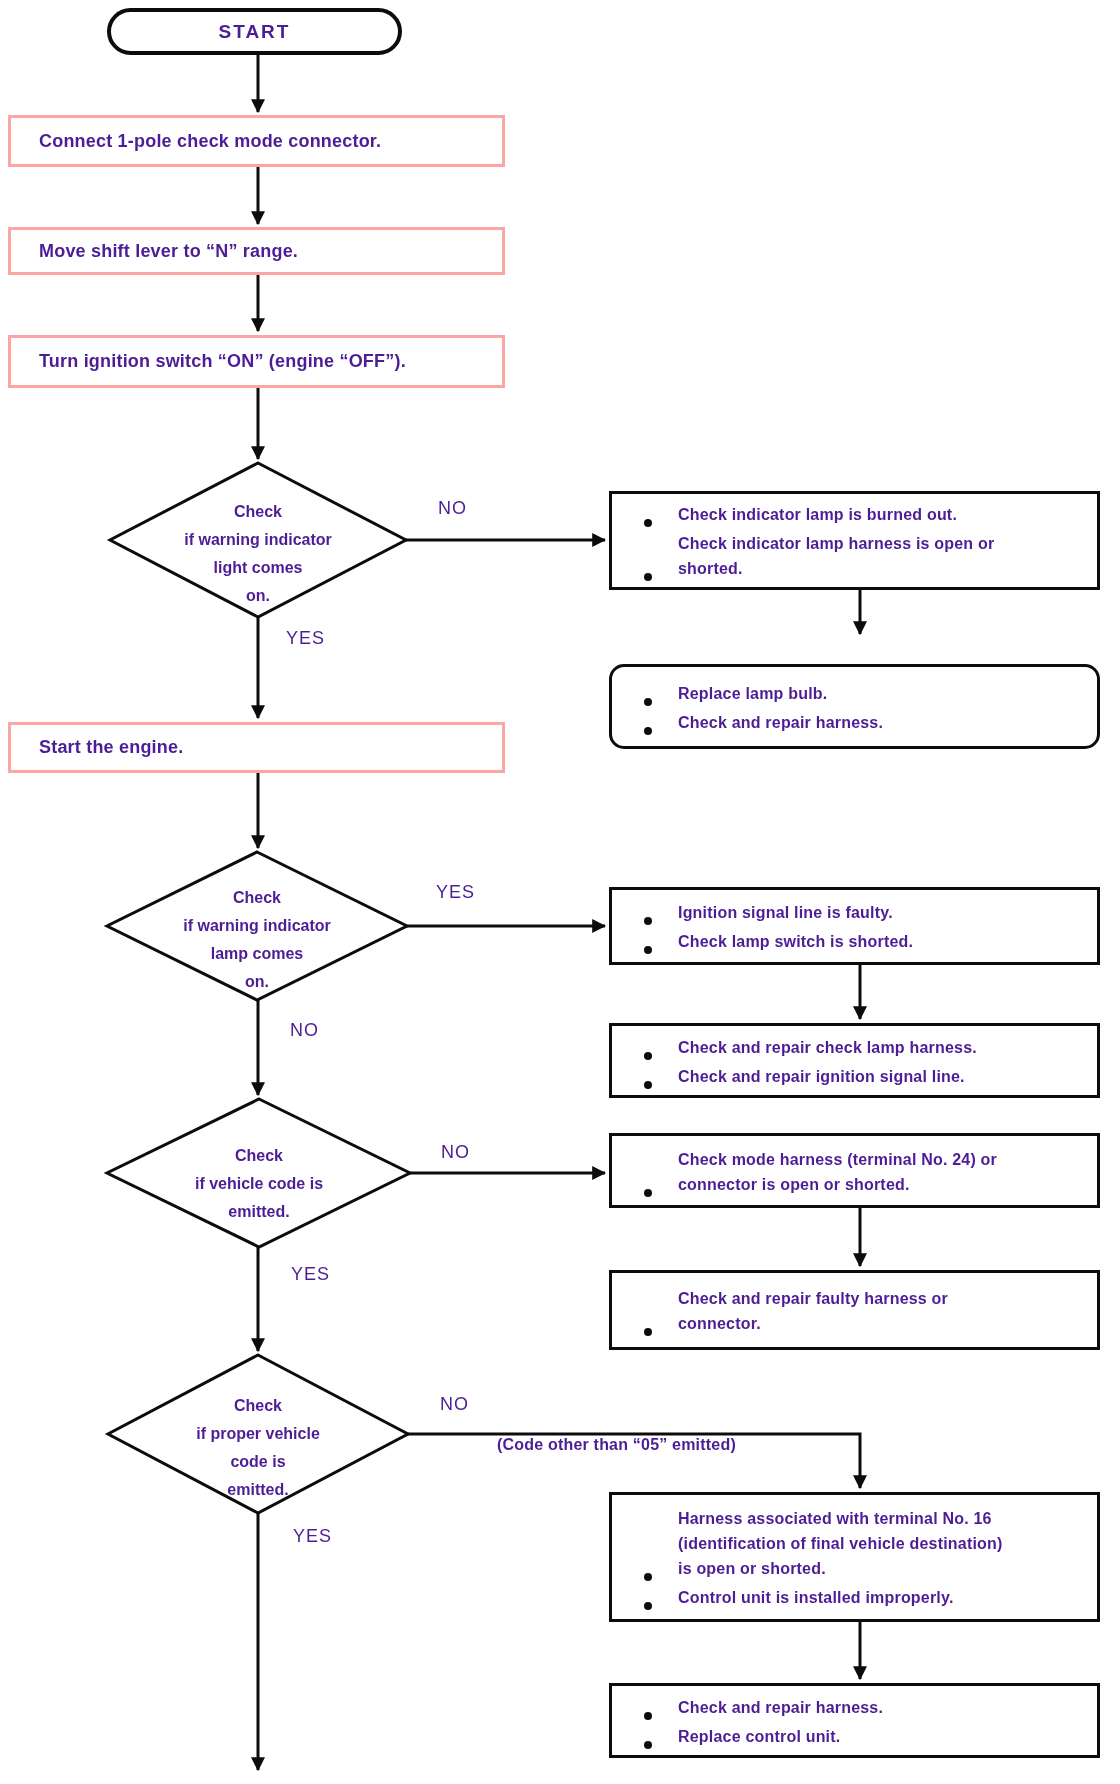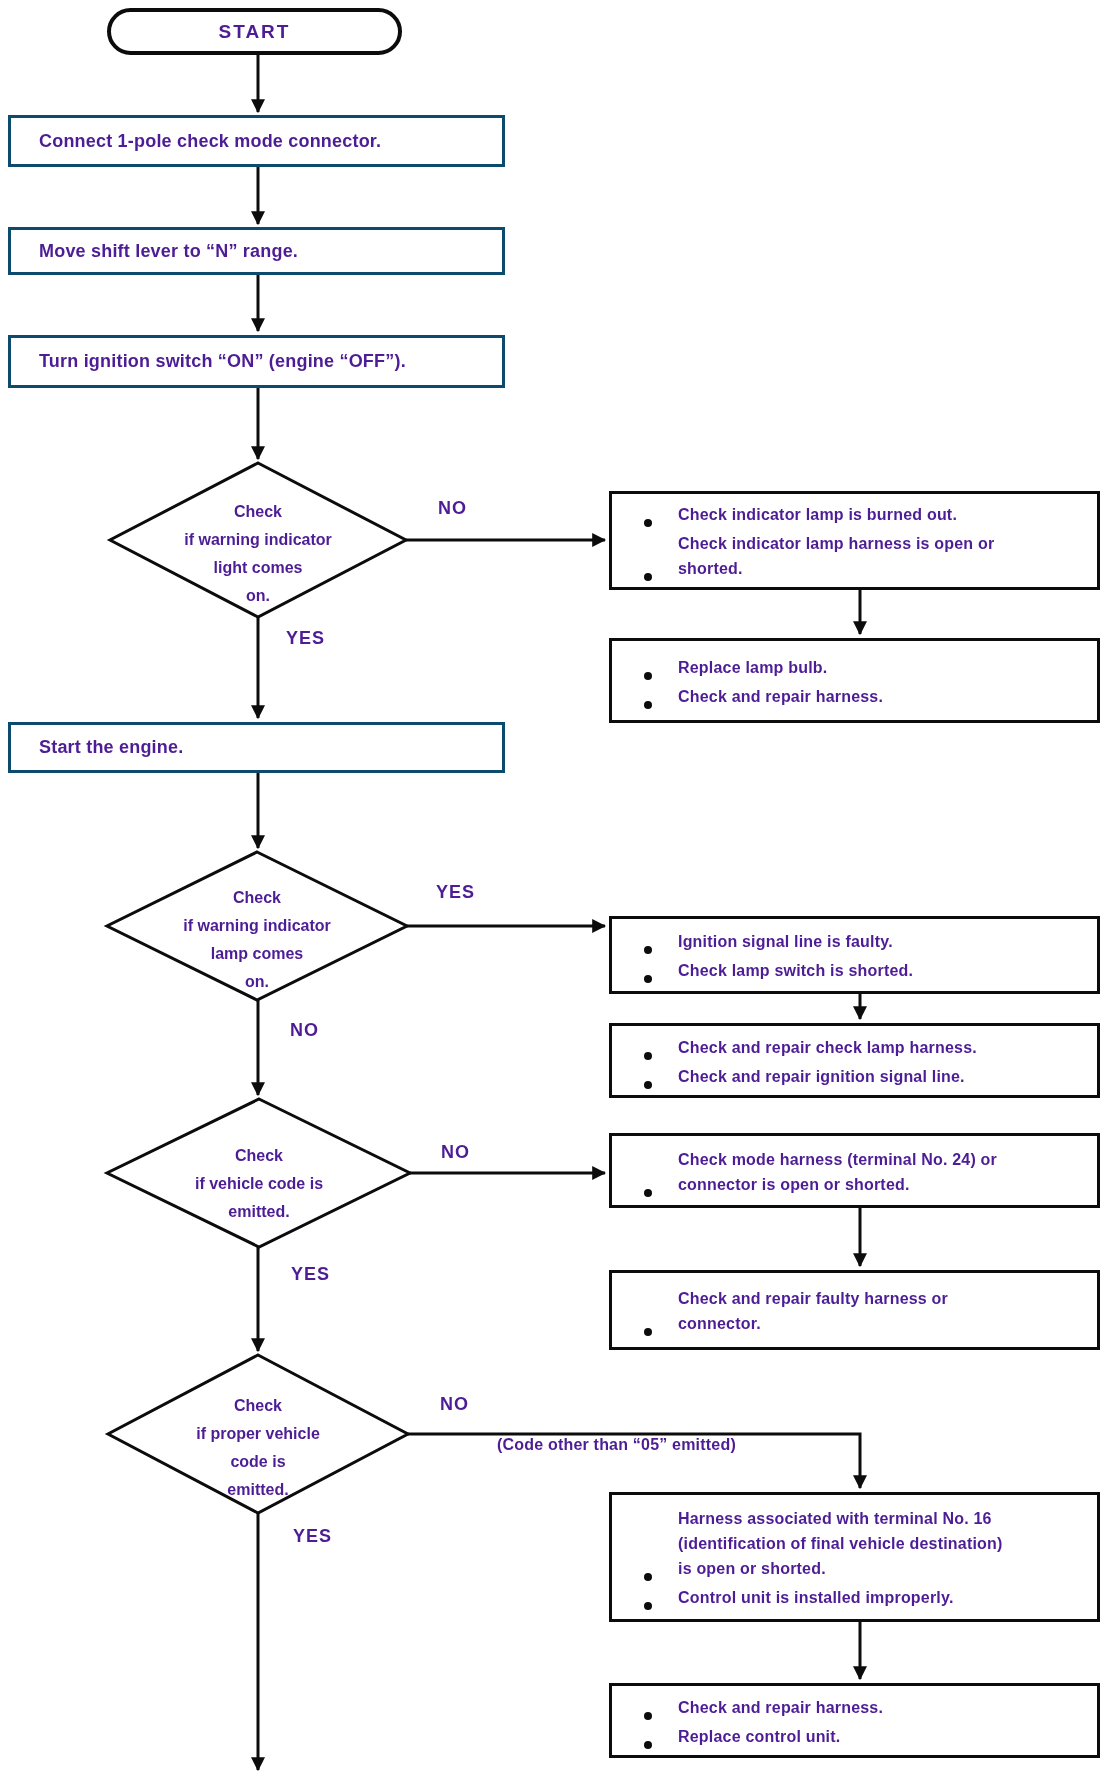--- a/index.html
+++ b/index.html
@@ -11,21 +11,21 @@
   svg.wires{position:absolute;left:0;top:0;}
   
   .terminal{
     position:absolute;left:107px;top:8px;width:295px;height:47px;
     border:4px solid #0c0c0c;border-radius:26px;
     display:flex;align-items:center;justify-content:center;
     font-size:19px;font-weight:700;letter-spacing:2px;
   }
   
   .pbox{
-    position:absolute;left:8px;width:497px;border:3px solid #0c4a6e;background:#fff;
+    position:absolute;left:8px;width:497px;border:3px solid #fca5a5;background:#fff;
     display:flex;align-items:center;padding-left:28px;
     font-size:18px;font-weight:700;letter-spacing:.2px;
   }
   .pbox.b1{top:115px;height:52px;}
   .pbox.b2{top:227px;height:48px;}
   .pbox.b3{top:335px;height:53px;}
   .pbox.b4{top:722px;height:51px;}
   
   .dtext{
     position:absolute;width:240px;text-align:center;
@@ -41,30 +41,30 @@
     padding:12px 18px 10px 30px;display:flex;flex-direction:column;justify-content:center;gap:4px;
     font-size:16px;font-weight:700;letter-spacing:.2px;
   }
   .rbox .item{display:flex;align-items:flex-end;}
   .rbox .bullet{
     flex:0 0 auto;width:8px;height:8px;border-radius:50%;background:#0c0c0c;
     margin:7px 26px 0 2px;
   }
   .rbox .itext{white-space:pre-line;line-height:25px;max-width:412px;}
   .rbox.r1{top:491px;height:99px;}
-  .rbox.r2{top:638px;height:85px;}
-  .rbox.r3{top:916px;height:78px;}
+  .rbox.r2{top:664px;height:85px;border-radius:15px;}
+  .rbox.r3{top:887px;height:78px;}
   .rbox.r4{top:1023px;height:75px;}
   .rbox.r5{top:1133px;height:75px;}
   .rbox.r6{top:1270px;height:80px;}
   .rbox.r7{top:1492px;height:130px;}
   .rbox.r8{top:1683px;height:75px;}
   
   .blabel{
-    position:absolute;font-size:18px;font-weight:700;letter-spacing:1px;text-align:center;
+    position:absolute;font-size:18px;font-weight:400;letter-spacing:1px;text-align:center;
   }
   .bnote{
     position:absolute;font-size:16px;font-weight:700;letter-spacing:.2px;
   }
   .lb-d1-no{left:438px;top:498px;}
   .lb-d1-yes{left:286px;top:628px;}
   .lb-d2-yes{left:436px;top:882px;}
   .lb-d2-no{left:290px;top:1020px;}
   .lb-d3-no{left:441px;top:1142px;}
   .lb-d3-yes{left:291px;top:1264px;}

